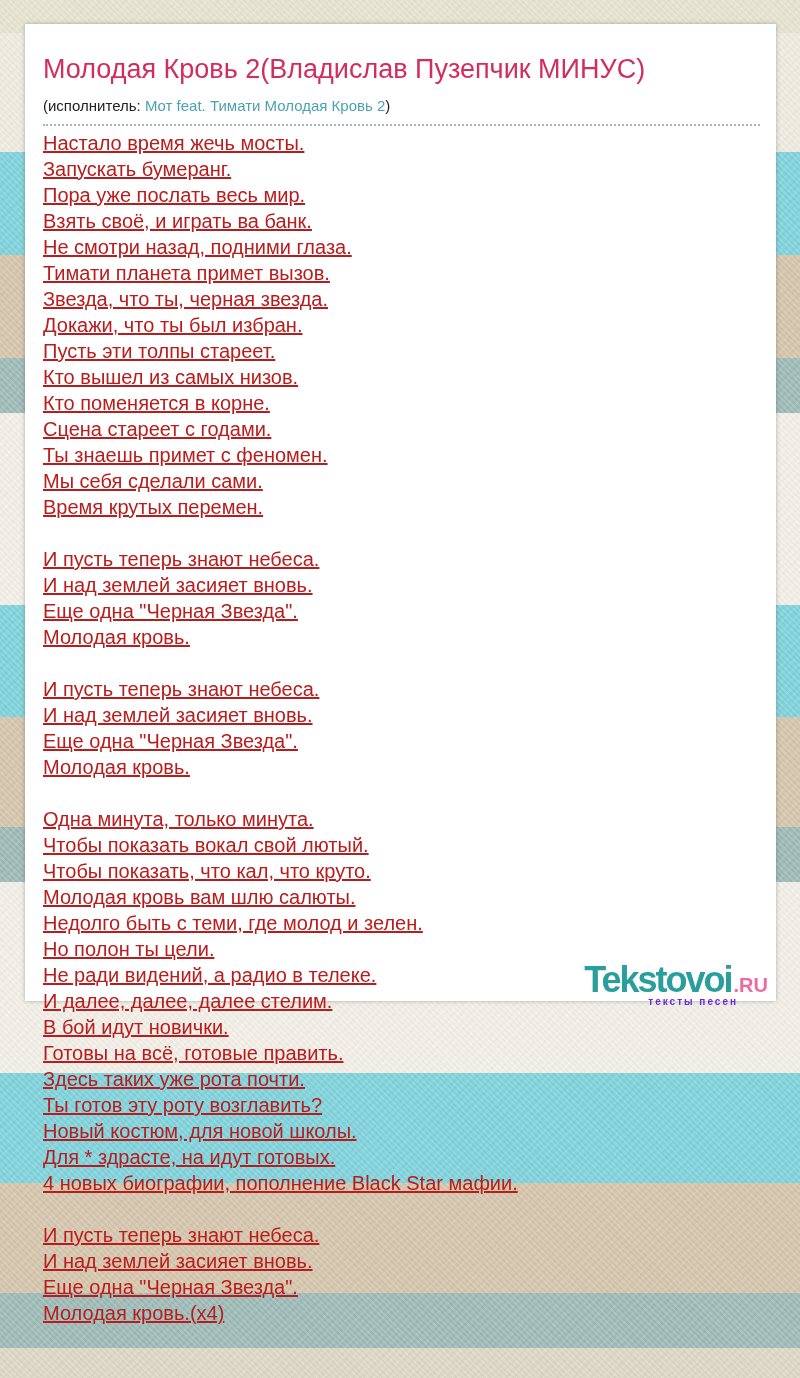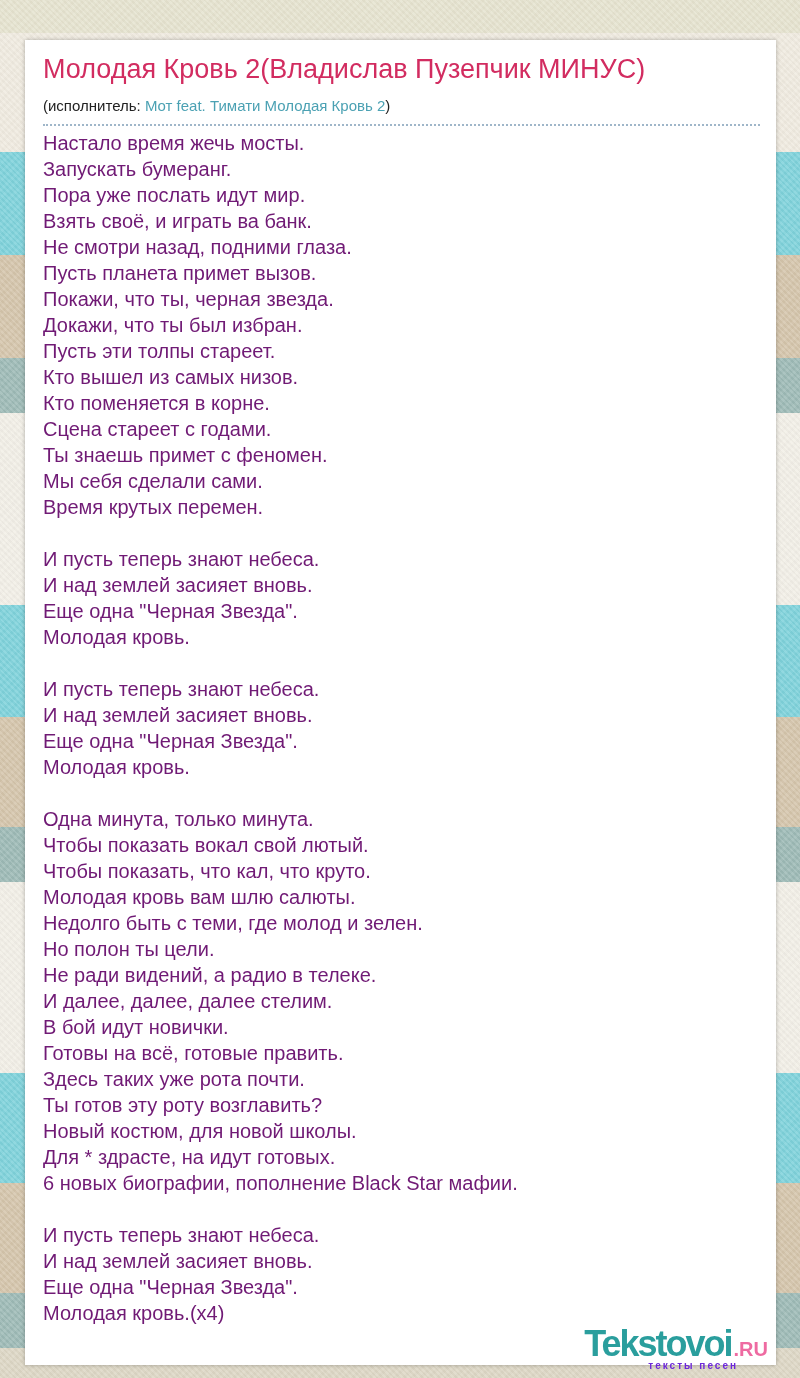--- a/index.html
+++ b/index.html
@@ -26,26 +26,26 @@
         #d5c5ab 717px, #d5c5ab 827px,
         #9dbab6 827px, #9dbab6 882px,
         #f2efe7 882px, #f2efe7 1073px,
         #7ed2db 1073px,#7ed2db 1183px,
         #d5c5ab 1183px,#d5c5ab 1293px,
         #9dbab6 1293px,#9dbab6 1348px,
         #ddd7c5 1348px,#ddd7c5 1378px);
   }
   .content-card {
     position: absolute; z-index: 2;
-    left: 25px; top: 40px;
-    width: 751px; height: 1325px;
+    left: 25px; top: 24px;
+    width: 751px; height: 977px;
     box-sizing: border-box;
     background: #ffffff;
     box-shadow: 0 0 4px rgba(0,0,0,0.28);
-    padding: 0 16px 0 18px;
+    padding: 16px 16px 0 18px;
   }
   h1.page-title {
     margin: 14px 0 0 0;
     font-size: 27px;
     line-height: 30px;
     font-weight: 400;
     color: #d22c60;
     letter-spacing: 0;
   }
   .artist-line {
@@ -57,21 +57,22 @@
     border-bottom: 2px dotted #9fb6c9;
   }
   .artist-link {
     color: #4ba1b3;
     text-decoration: none;
     cursor: pointer;
   }
   .lyrics {
     margin-top: 4px;
     font-size: 20px;
-    color: #701a75;
+    color: #b91c1c;
+    text-decoration: underline;
   }
   .lyrics .line { height: 26px; line-height: 26px; white-space: nowrap; }
   .logo {
     position: absolute;
     right: 8px; bottom: -6px;
     text-align: right;
     text-decoration: none;
     line-height: 1;
     cursor: pointer;
     display: block;
@@ -104,25 +105,25 @@
 <div class="bg-stripes"></div>
 
 <main class="content-card">
   <h1 class="page-title">Молодая Кровь 2(Владислав Пузепчик МИНУС)</h1>
 
   <div class="artist-line"><span>(исполнитель: </span><a href="#" class="artist-link">Мот feat. Тимати Молодая Кровь 2</a><span>)</span></div>
 
   <div class="lyrics" id="lyrics">
       <div class="line">Настало время жечь мосты.</div>
       <div class="line">Запускать бумеранг.</div>
-      <div class="line">Пора уже послать идут мир.</div>
+      <div class="line">Пора уже послать весь мир.</div>
       <div class="line">Взять своё, и играть ва банк.</div>
       <div class="line">Не смотри назад, подними глаза.</div>
-      <div class="line">Пусть планета примет вызов.</div>
-      <div class="line">Покажи, что ты, черная звезда.</div>
+      <div class="line">Тимати планета примет вызов.</div>
+      <div class="line">Звезда, что ты, черная звезда.</div>
       <div class="line">Докажи, что ты был избран.</div>
       <div class="line">Пусть эти толпы стареет.</div>
       <div class="line">Кто вышел из самых низов.</div>
       <div class="line">Кто поменяется в корне.</div>
       <div class="line">Сцена стареет с годами.</div>
       <div class="line">Ты знаешь примет с феномен.</div>
       <div class="line">Мы себя сделали сами.</div>
       <div class="line">Время крутых перемен.</div>
       <div class="line"></div>
       <div class="line">И пусть теперь знают небеса.</div>
@@ -142,21 +143,21 @@
       <div class="line">Недолго быть с теми, где молод и зелен.</div>
       <div class="line">Но полон ты цели.</div>
       <div class="line">Не ради видений, а радио в телеке.</div>
       <div class="line">И далее, далее, далее стелим.</div>
       <div class="line">В бой идут новички.</div>
       <div class="line">Готовы на всё, готовые править.</div>
       <div class="line">Здесь таких уже рота почти.</div>
       <div class="line">Ты готов эту роту возглавить?</div>
       <div class="line">Новый костюм, для новой школы.</div>
       <div class="line">Для * здрасте, на идут готовых.</div>
-      <div class="line">6 новых биографии, пополнение Black Star мафии.</div>
+      <div class="line">4 новых биографии, пополнение Black Star мафии.</div>
       <div class="line"></div>
       <div class="line">И пусть теперь знают небеса.</div>
       <div class="line">И над землей засияет вновь.</div>
       <div class="line">Еще одна "Черная Звезда".</div>
       <div class="line">Молодая кровь.(x4)</div>
     </div>
 
   <a href="#" class="logo">
     <span class="logo-main"><span class="brand">Tekstovoi</span><span class="tld">.RU</span></span>
     <span class="tagline">тексты песен</span>

